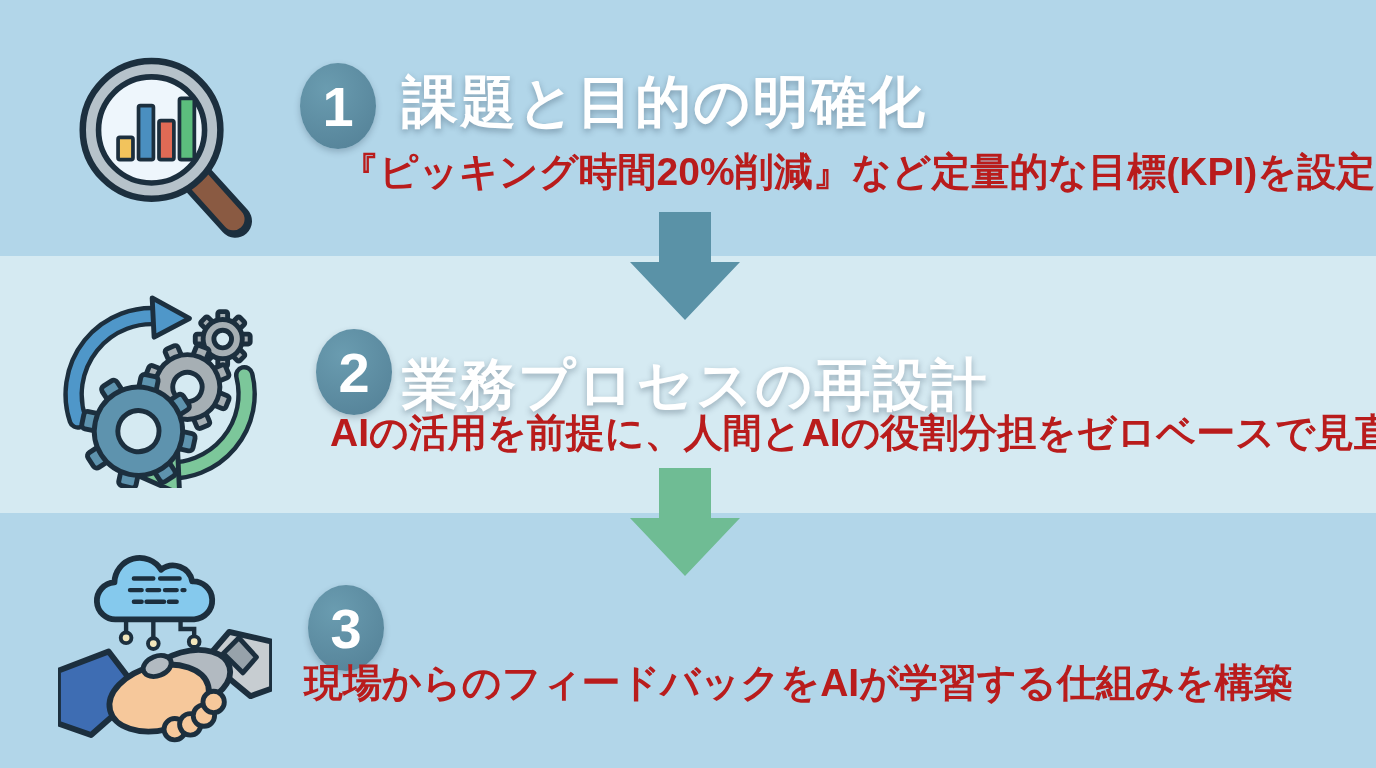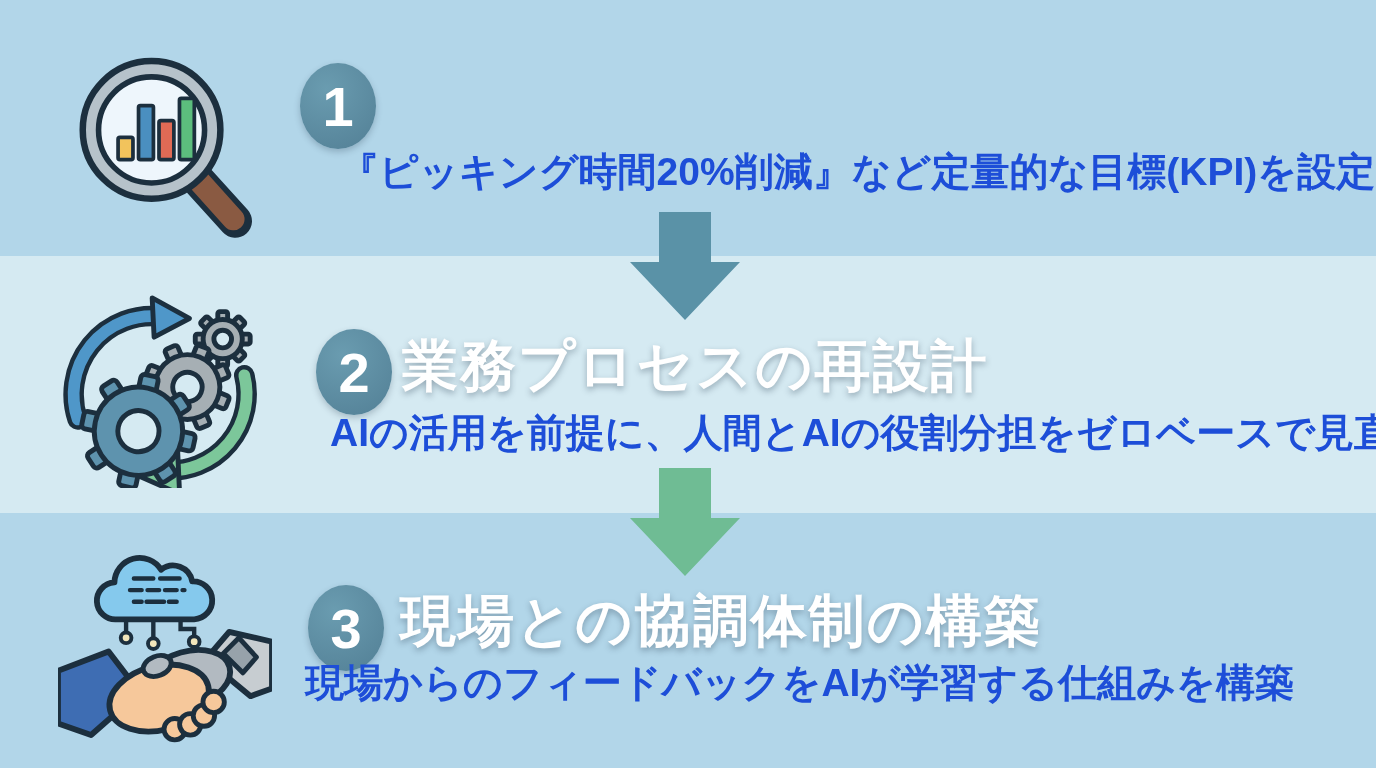--- a/index.html
+++ b/index.html
@@ -21,22 +21,22 @@
     color:#ffffff;font-size:56px;font-weight:800;
     display:flex;align-items:center;justify-content:center;
     box-shadow:0 3px 6px rgba(30,50,70,.25);
   }
   .heading{
     color:#ffffff;font-size:56px;font-weight:800;letter-spacing:2px;
     text-shadow:0 3px 6px rgba(30,50,70,.35);
     white-space:nowrap;line-height:1;
   }
   .desc{
-    color:#1d4ed8;font-size:39px;font-weight:700;letter-spacing:0;
-    text-align:right;white-space:nowrap;line-height:1.1;
+    color:#b91c1c;font-size:39px;font-weight:700;letter-spacing:0;
+    text-align:left;white-space:nowrap;line-height:1.1;
   }
   .arrow{width:110px;height:108px;}
   svg{display:block;}
 </style>
 </head>
 <body>
 
 <div class="canvas">
 
   <div class="band band-top"></div>
@@ -53,20 +53,21 @@
       <rect x="78" y="66" width="16" height="58" rx="2" fill="#4a8fc0" stroke="#1c2f3e" stroke-width="4"></rect>
       <rect x="100" y="82" width="16" height="42" rx="2" fill="#e06a55" stroke="#1c2f3e" stroke-width="4"></rect>
       <rect x="122" y="58" width="16" height="66" rx="2" fill="#5cbd7d" stroke="#1c2f3e" stroke-width="4"></rect>
     </svg>
   </div>
 
   <div class="badge abs" style="left:300px;top:63px;">
     <span>1</span>
   </div>
 
+  <div class="heading abs" style="left:402px;top:74px;">課題と目的の明確化</div>
 
   <div class="desc abs" style="left:340px;top:151px;width:940px;">『ピッキング時間20%削減』など定量的な目標(KPI)を設定</div>
 
   <div class="arrow abs" style="left:630px;top:212px;">
     <svg viewBox="0 0 110 108" width="110" height="108">
       <polygon points="29,0 81,0 81,50 110,50 55,108 0,50 29,50" fill="#5a92a7"></polygon>
     </svg>
   </div>
 
   <div class="abs" style="left:62px;top:292px;width:196px;height:196px;">
@@ -118,21 +119,21 @@
         <circle r="45"></circle>
         <circle r="21" fill="#d5eaf2"></circle>
       </g>
     </svg>
   </div>
 
   <div class="badge abs" style="left:316px;top:329px;">
     <span>2</span>
   </div>
 
-  <div class="heading abs" style="left:402px;top:338px;">業務プロセスの再設計</div>
+  <div class="heading abs" style="left:402px;top:357px;">業務プロセスの再設計</div>
 
   <div class="desc abs" style="left:330px;top:412px;width:1010px;">AIの活用を前提に、人間とAIの役割分担をゼロベースで見直す</div>
 
   <div class="arrow abs" style="left:630px;top:468px;">
     <svg viewBox="0 0 110 108" width="110" height="108">
       <polygon points="29,0 81,0 81,50 110,50 55,108 0,50 29,50" fill="#6fbc94"></polygon>
     </svg>
   </div>
 
   <div class="abs" style="left:58px;top:548px;width:214px;height:200px;">
@@ -163,17 +164,16 @@
       <circle cx="160" cy="158" r="11" fill="#f6c89b" stroke="#1c2f3e" stroke-width="5"></circle>
 
       <ellipse cx="102" cy="121" rx="15" ry="10" transform="rotate(-22 102 121)" fill="#b2bac1" stroke="#1c2f3e" stroke-width="5"></ellipse>
     </svg>
   </div>
 
   <div class="badge abs" style="left:308px;top:585px;">
     <span>3</span>
   </div>
 
-  <div class="heading abs" style="left:400px;top:593px;">現場との協調体制の構築</div>
 
   <div class="desc abs" style="left:304px;top:662px;width:990px;">現場からのフィードバックをAIが学習する仕組みを構築</div>
 
 </div>
 
 </body></html>

